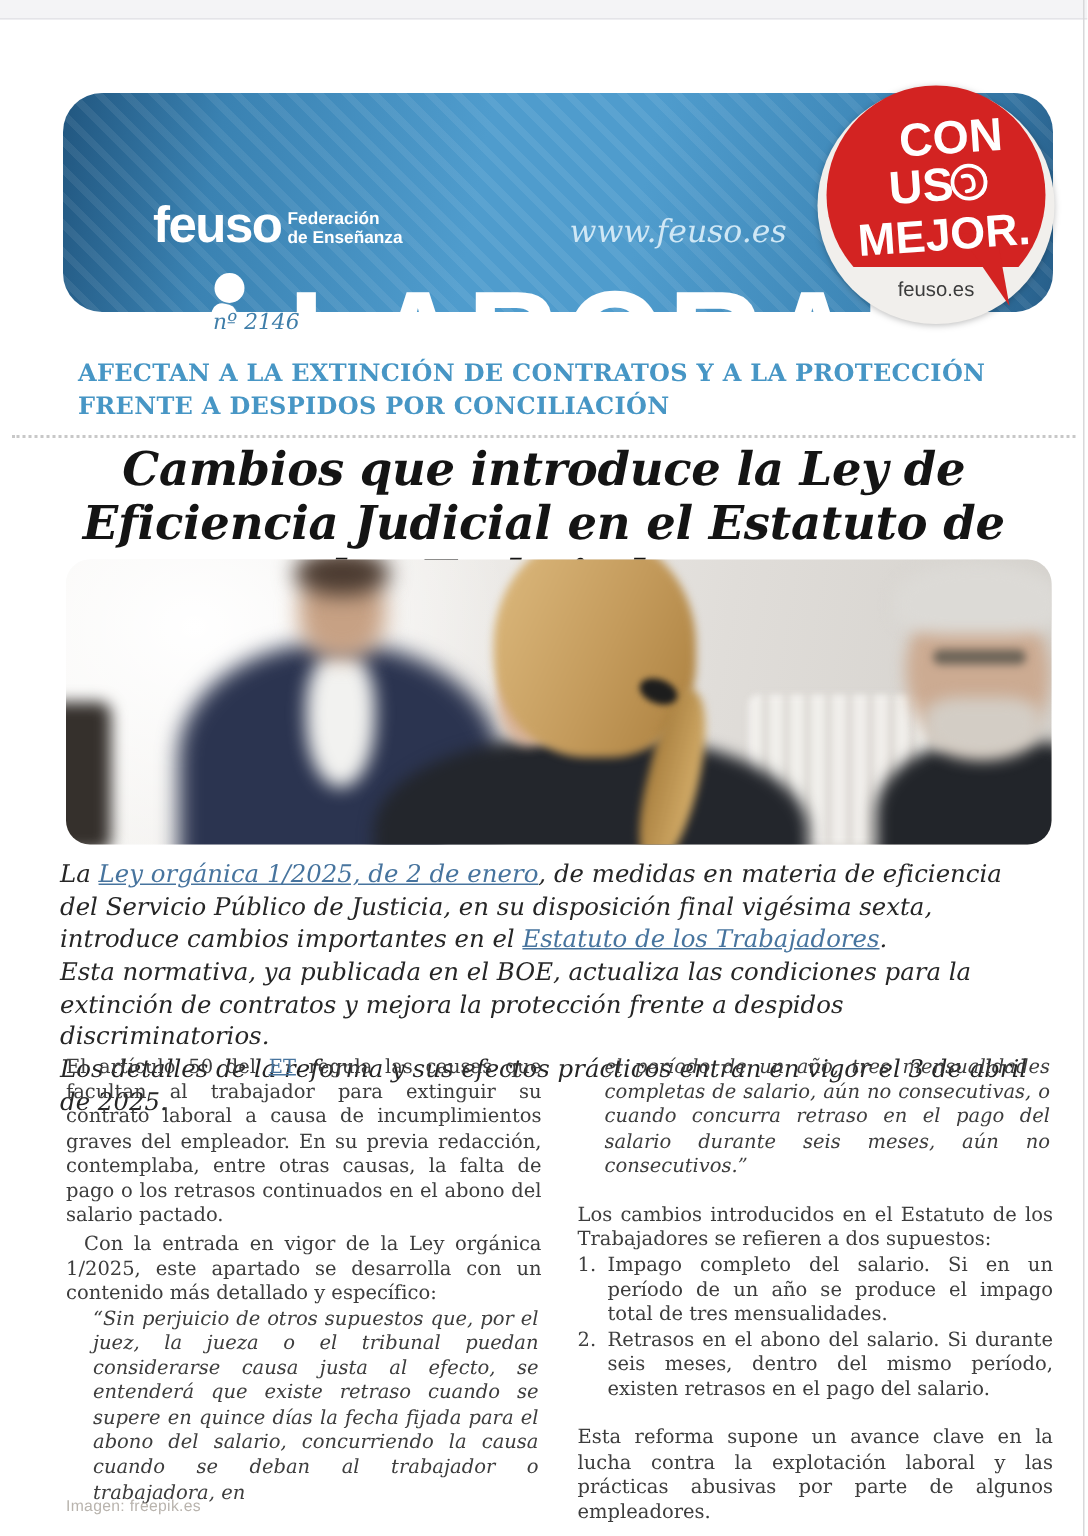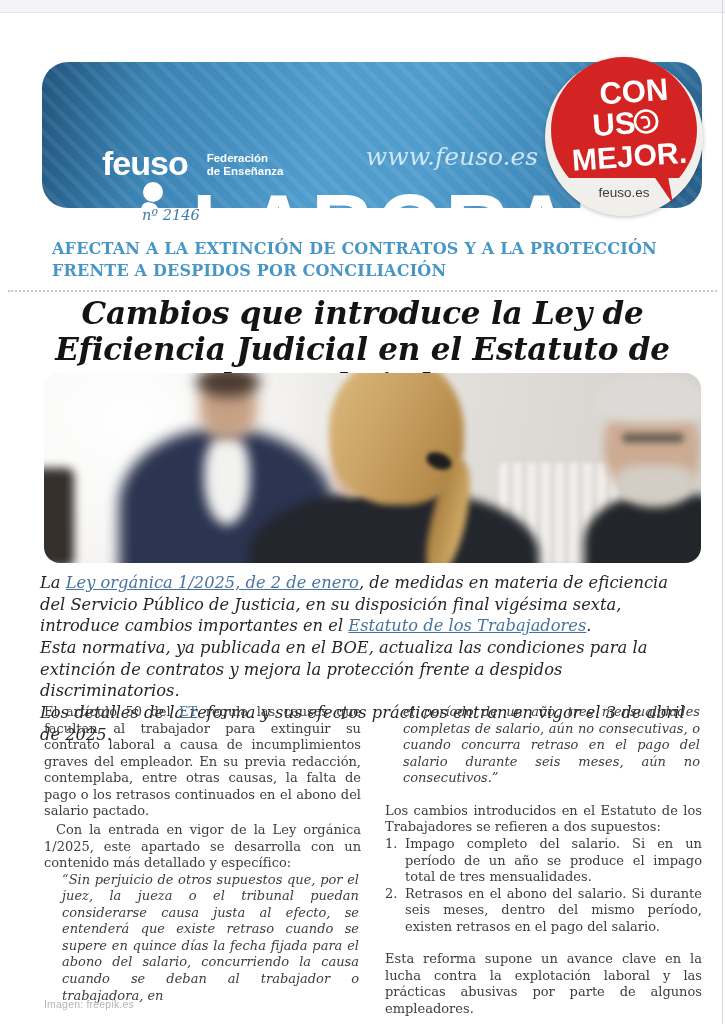--- a/index.html
+++ b/index.html
@@ -10,27 +10,27 @@
                background:#f4f4f6; border-bottom:1px solid #e4e4e8; }
   .right-edge { position:absolute; right:2px; top:0; width:1px; height:1024px;
                 background:#d8d8da; }
 
   
   .band { position:absolute; left:42px; top:62px; width:660px; height:146px;
           border-radius:26px;
           background:linear-gradient(100deg,#21567f 0%,#3a82b2 16%,#4f9ccd 42%,#4f9ccd 58%,#3a82b2 86%,#275e89 100%); }
   .band::before { content:""; position:absolute; inset:0; border-radius:inherit;
           background:repeating-linear-gradient(45deg, rgba(255,255,255,.07) 0 5px, rgba(255,255,255,0) 5px 13px); }
-  .logo-row { position:absolute; left:60px; top:72px; display:flex; align-items:flex-end; gap:19px; }
+  .logo-row { position:absolute; left:60px; top:72px; display:flex; align-items:center; gap:4px; }
   .logo-text { font-family:"Liberation Sans", sans-serif; font-weight:bold;
                color:#fff; font-size:34px; letter-spacing:-1px; line-height:.9; }
   .org { font-family:"Liberation Sans", sans-serif; color:#fff; font-weight:bold;
-         font-size:11.5px; line-height:1.15; padding-top:6px;margin-top:12px; }
+         font-size:11.5px; line-height:1.15; padding-top:6px; }
   .site-url { position:absolute; left:300px; top:80px; width:220px; text-align:center;
-              color:#cfe7f5; font-style:italic; font-size:25px; font-family:"DejaVu Serif", serif; }
+              color:#cfe7f5; font-style:italic; font-size:21px; font-family:"DejaVu Serif", serif; }
   .masthead { position:absolute; left:150px; top:118px;
               font-family:"Liberation Sans", sans-serif; font-weight:bold; color:#fff;
               font-size:88px; line-height:1; letter-spacing:1px;
               transform:scaleY(1.12); transform-origin:top left; white-space:nowrap; }
   .runner { position:absolute; left:48px; top:118px; }
   .issue { position:absolute; left:142px; top:207px; color:#3f7ea9;
            font-style:italic; font-size:14.5px; }
 
   
   .badge { position:absolute; left:543px; top:56px; width:162px; height:162px;

